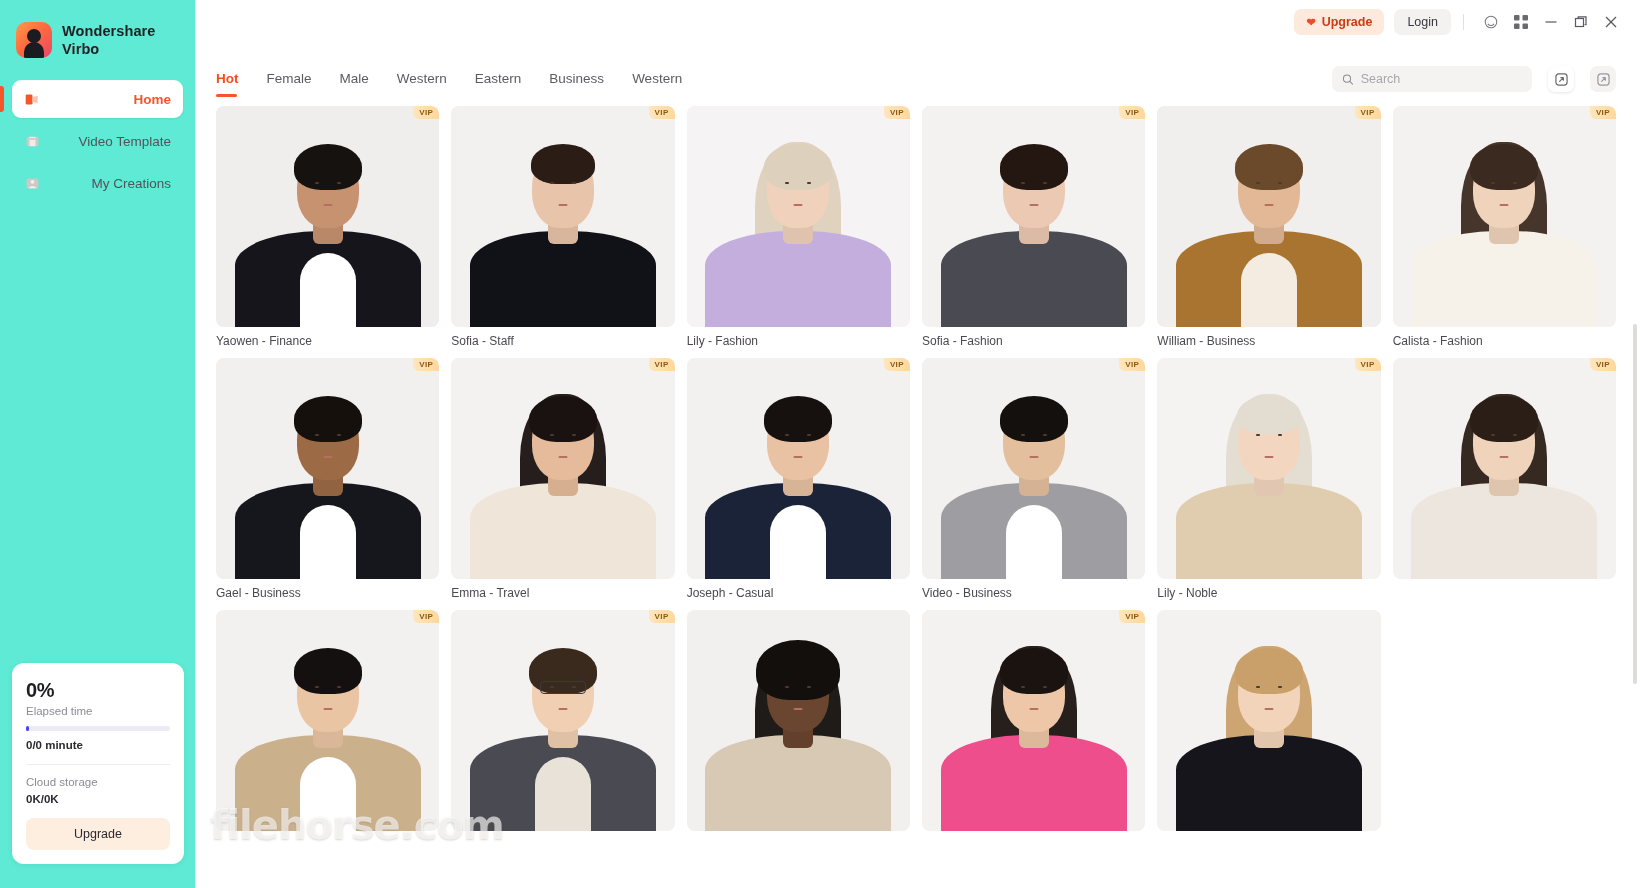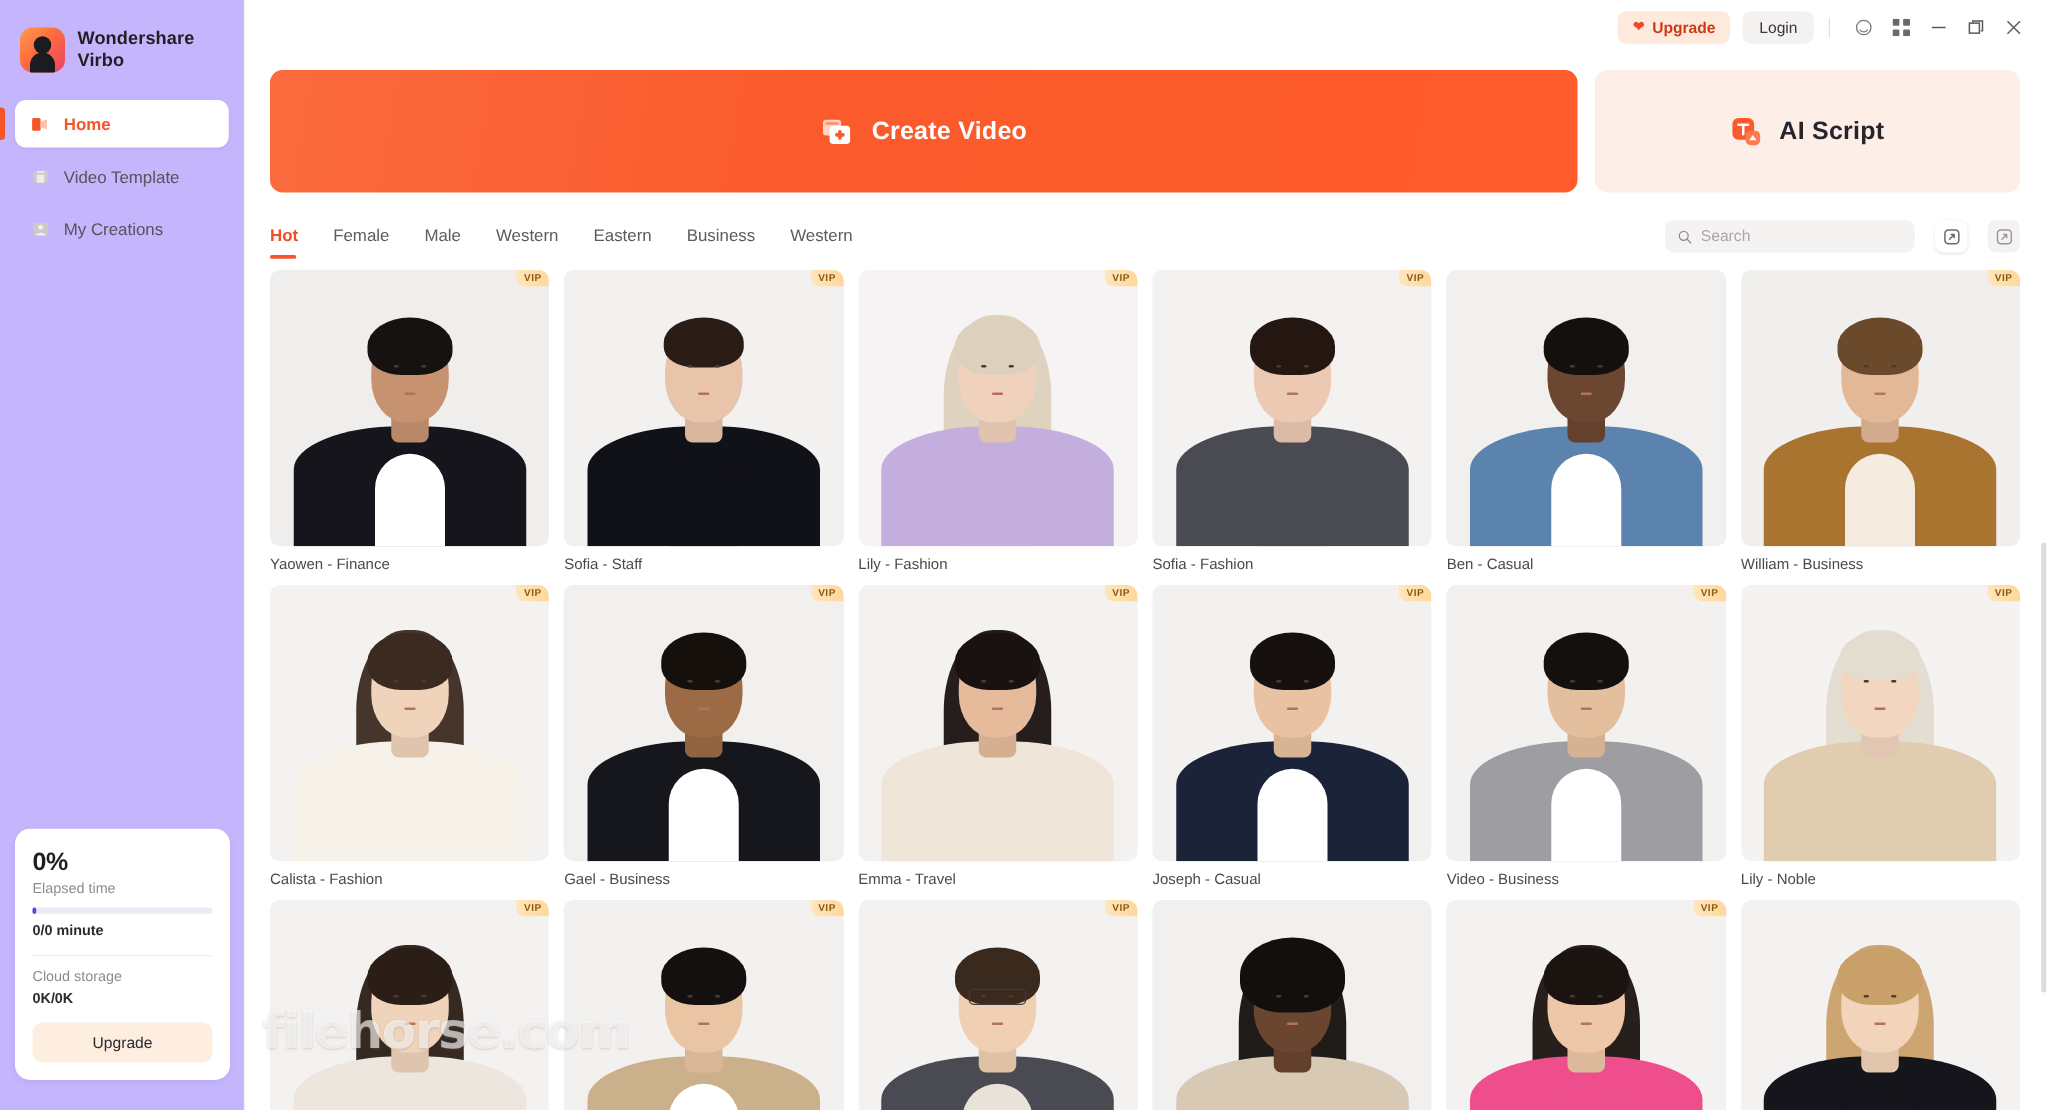--- a/index.html
+++ b/index.html
@@ -8,21 +8,21 @@
     overflow: hidden;
     background: #ffffff;
     font-family: "Liberation Sans", sans-serif;
     -webkit-font-smoothing: antialiased;
   }
   .app { display: flex; width: 1640px; height: 888px; position: relative; }
 
   
   .sidebar {
     width: 196px; height: 888px;
-    background: #c4b5fd;
+    background: #5eead4;
     border-right: 1px solid #f0ecea;
     position: relative;
     flex: 0 0 196px;
   }
   .brand { display: flex; align-items: center; gap: 10px; padding: 22px 0 0 16px; }
   .brand-logo {
     width: 36px; height: 36px; border-radius: 10px;
     background: linear-gradient(135deg,#ff9a4d 0%,#ff6b3d 45%,#e8456b 100%);
     position: relative; overflow: hidden; flex: 0 0 36px;
   }
@@ -35,20 +35,21 @@
     width: 20px; height: 18px; border-radius: 10px 10px 0 0; background: #1b1b22;
   }
   .brand-text { font-size: 14.5px; font-weight: 700; color: #1f1f22; line-height: 1.25; letter-spacing: .1px;}
 
   .nav { margin-top: 22px; padding: 0 12px; }
   .nav-item {
     display: flex; align-items: center; gap: 10px;
     height: 38px; padding: 0 12px; border-radius: 9px;
     font-size: 13.5px; color: #55535a; cursor: pointer;
     margin-bottom: 4px;
+    justify-content: space-between;
   }
   .nav-item.active {
     background: #ffffff; color: #f5552a; font-weight: 600;
     box-shadow: 0 1px 3px rgba(0,0,0,.05);
   }
   .nav-item.active::before {
     content: ""; position: absolute; left: 0; width: 4px; height: 26px;
     background: #f5552a; border-radius: 0 3px 3px 0; margin-left: -12px;
   }
   .nav-ico { width: 17px; height: 17px; flex: 0 0 17px; display: block; }
@@ -279,41 +280,20 @@
         </svg>
       </div>
       <div class="tb-ico">
         <svg width="14" height="14" viewBox="0 0 14 14">
             <line x1="2" y1="2" x2="12" y2="12" stroke="#5b5860" stroke-width="1.2"></line>
             <line x1="12" y1="2" x2="2" y2="12" stroke="#5b5860" stroke-width="1.2"></line>
           </svg>
       </div>
     </div>
 
-    <div class="hero">
-      <div class="hero-main">
-        <svg width="27" height="27" viewBox="0 0 28 28">
-          <rect x="2.5" y="4" width="15" height="13" rx="2.5" fill="#ffd2c2"></rect>
-          <rect x="4.5" y="6" width="11" height="2" rx="1" fill="#ff8a63"></rect>
-          <rect x="8" y="9" width="17" height="15" rx="3" fill="#ffffff"></rect>
-          <rect x="15" y="12.5" width="3" height="8" rx="1.4" fill="#fa5a2c"></rect>
-          <rect x="12.5" y="15" width="8" height="3" rx="1.4" fill="#fa5a2c"></rect>
-        </svg>
-        <span class="lbl">Create Video</span>
-      </div>
-      <div class="hero-side">
-        <svg width="27" height="27" viewBox="0 0 28 28">
-          <rect x="2" y="2.5" width="18" height="18" rx="5" fill="#fa5a2c"></rect>
-          <path d="M7 8 H15 M11 8 V16" stroke="#ffffff" stroke-width="2.1" stroke-linecap="round"></path>
-          <rect x="13" y="13" width="12" height="12" rx="4" fill="#ff7a4d"></rect>
-          <path d="M19 16.5 L22 21 H16 Z" fill="#ffffff"></path>
-        </svg>
-        <span class="lbl">AI Script</span>
-      </div>
-    </div>
 
     <div class="tabrow">
       <div class="tabs">
         <div class="tab active">Hot</div>
         <div class="tab">Female</div>
         <div class="tab">Male</div>
         <div class="tab">Western</div>
         <div class="tab">Eastern</div>
         <div class="tab">Business</div>
         <div class="tab">Western</div>
@@ -408,36 +388,20 @@
                 <div class="eye" style="left: calc(50% + 9px); top: 76px;"></div>
                 <div class="mouth" style="top: 98px;"></div>
               </div>
               <div class="vip">VIP</div>
             </div>
             <div class="cname">Sofia - Fashion</div>
           </div>
           <div class="card">
             <div class="thumb">
               <div class="fig">
-                <div class="bg" style="background: rgb(242, 240, 238);"></div>
-                <div class="body" style="width: 186px; height: 96px; background: rgb(91, 131, 173);"></div>
-                <div class="shirt" style="width: 56px; height: 74px; background: rgb(255, 255, 255); border-radius: 28px 28px 0px 0px;"></div>
-                <div class="neck" style="top: 104px; width: 30px; height: 34px; background: rgb(107, 70, 48); filter: brightness(0.93); border-radius: 6px;"></div>
-                <div class="head" style="top: 44px; width: 62px; height: 78px; background: rgb(107, 70, 48);"></div>
-                <div class="hair" style="top: 38px; width: 68px; height: 46px; background: rgb(20, 16, 13);"></div>
-                <div class="eye" style="left: calc(50% - 13px); top: 76px;"></div>
-                <div class="eye" style="left: calc(50% + 9px); top: 76px;"></div>
-                <div class="mouth" style="top: 98px;"></div>
-              </div>
-            </div>
-            <div class="cname">Ben - Casual</div>
-          </div>
-          <div class="card">
-            <div class="thumb">
-              <div class="fig">
                 <div class="bg" style="background: rgb(241, 239, 237);"></div>
                 <div class="body" style="width: 186px; height: 96px; background: rgb(169, 116, 47);"></div>
                 <div class="shirt" style="width: 56px; height: 74px; background: rgb(244, 236, 224); border-radius: 28px 28px 0px 0px;"></div>
                 <div class="neck" style="top: 104px; width: 30px; height: 34px; background: rgb(226, 184, 150); filter: brightness(0.93); border-radius: 6px;"></div>
                 <div class="head" style="top: 44px; width: 62px; height: 78px; background: rgb(226, 184, 150);"></div>
                 <div class="hair" style="top: 38px; width: 68px; height: 46px; background: rgb(107, 74, 44);"></div>
                 <div class="eye" style="left: calc(50% - 13px); top: 76px;"></div>
                 <div class="eye" style="left: calc(50% + 9px); top: 76px;"></div>
                 <div class="mouth" style="top: 98px;"></div>
               </div>

